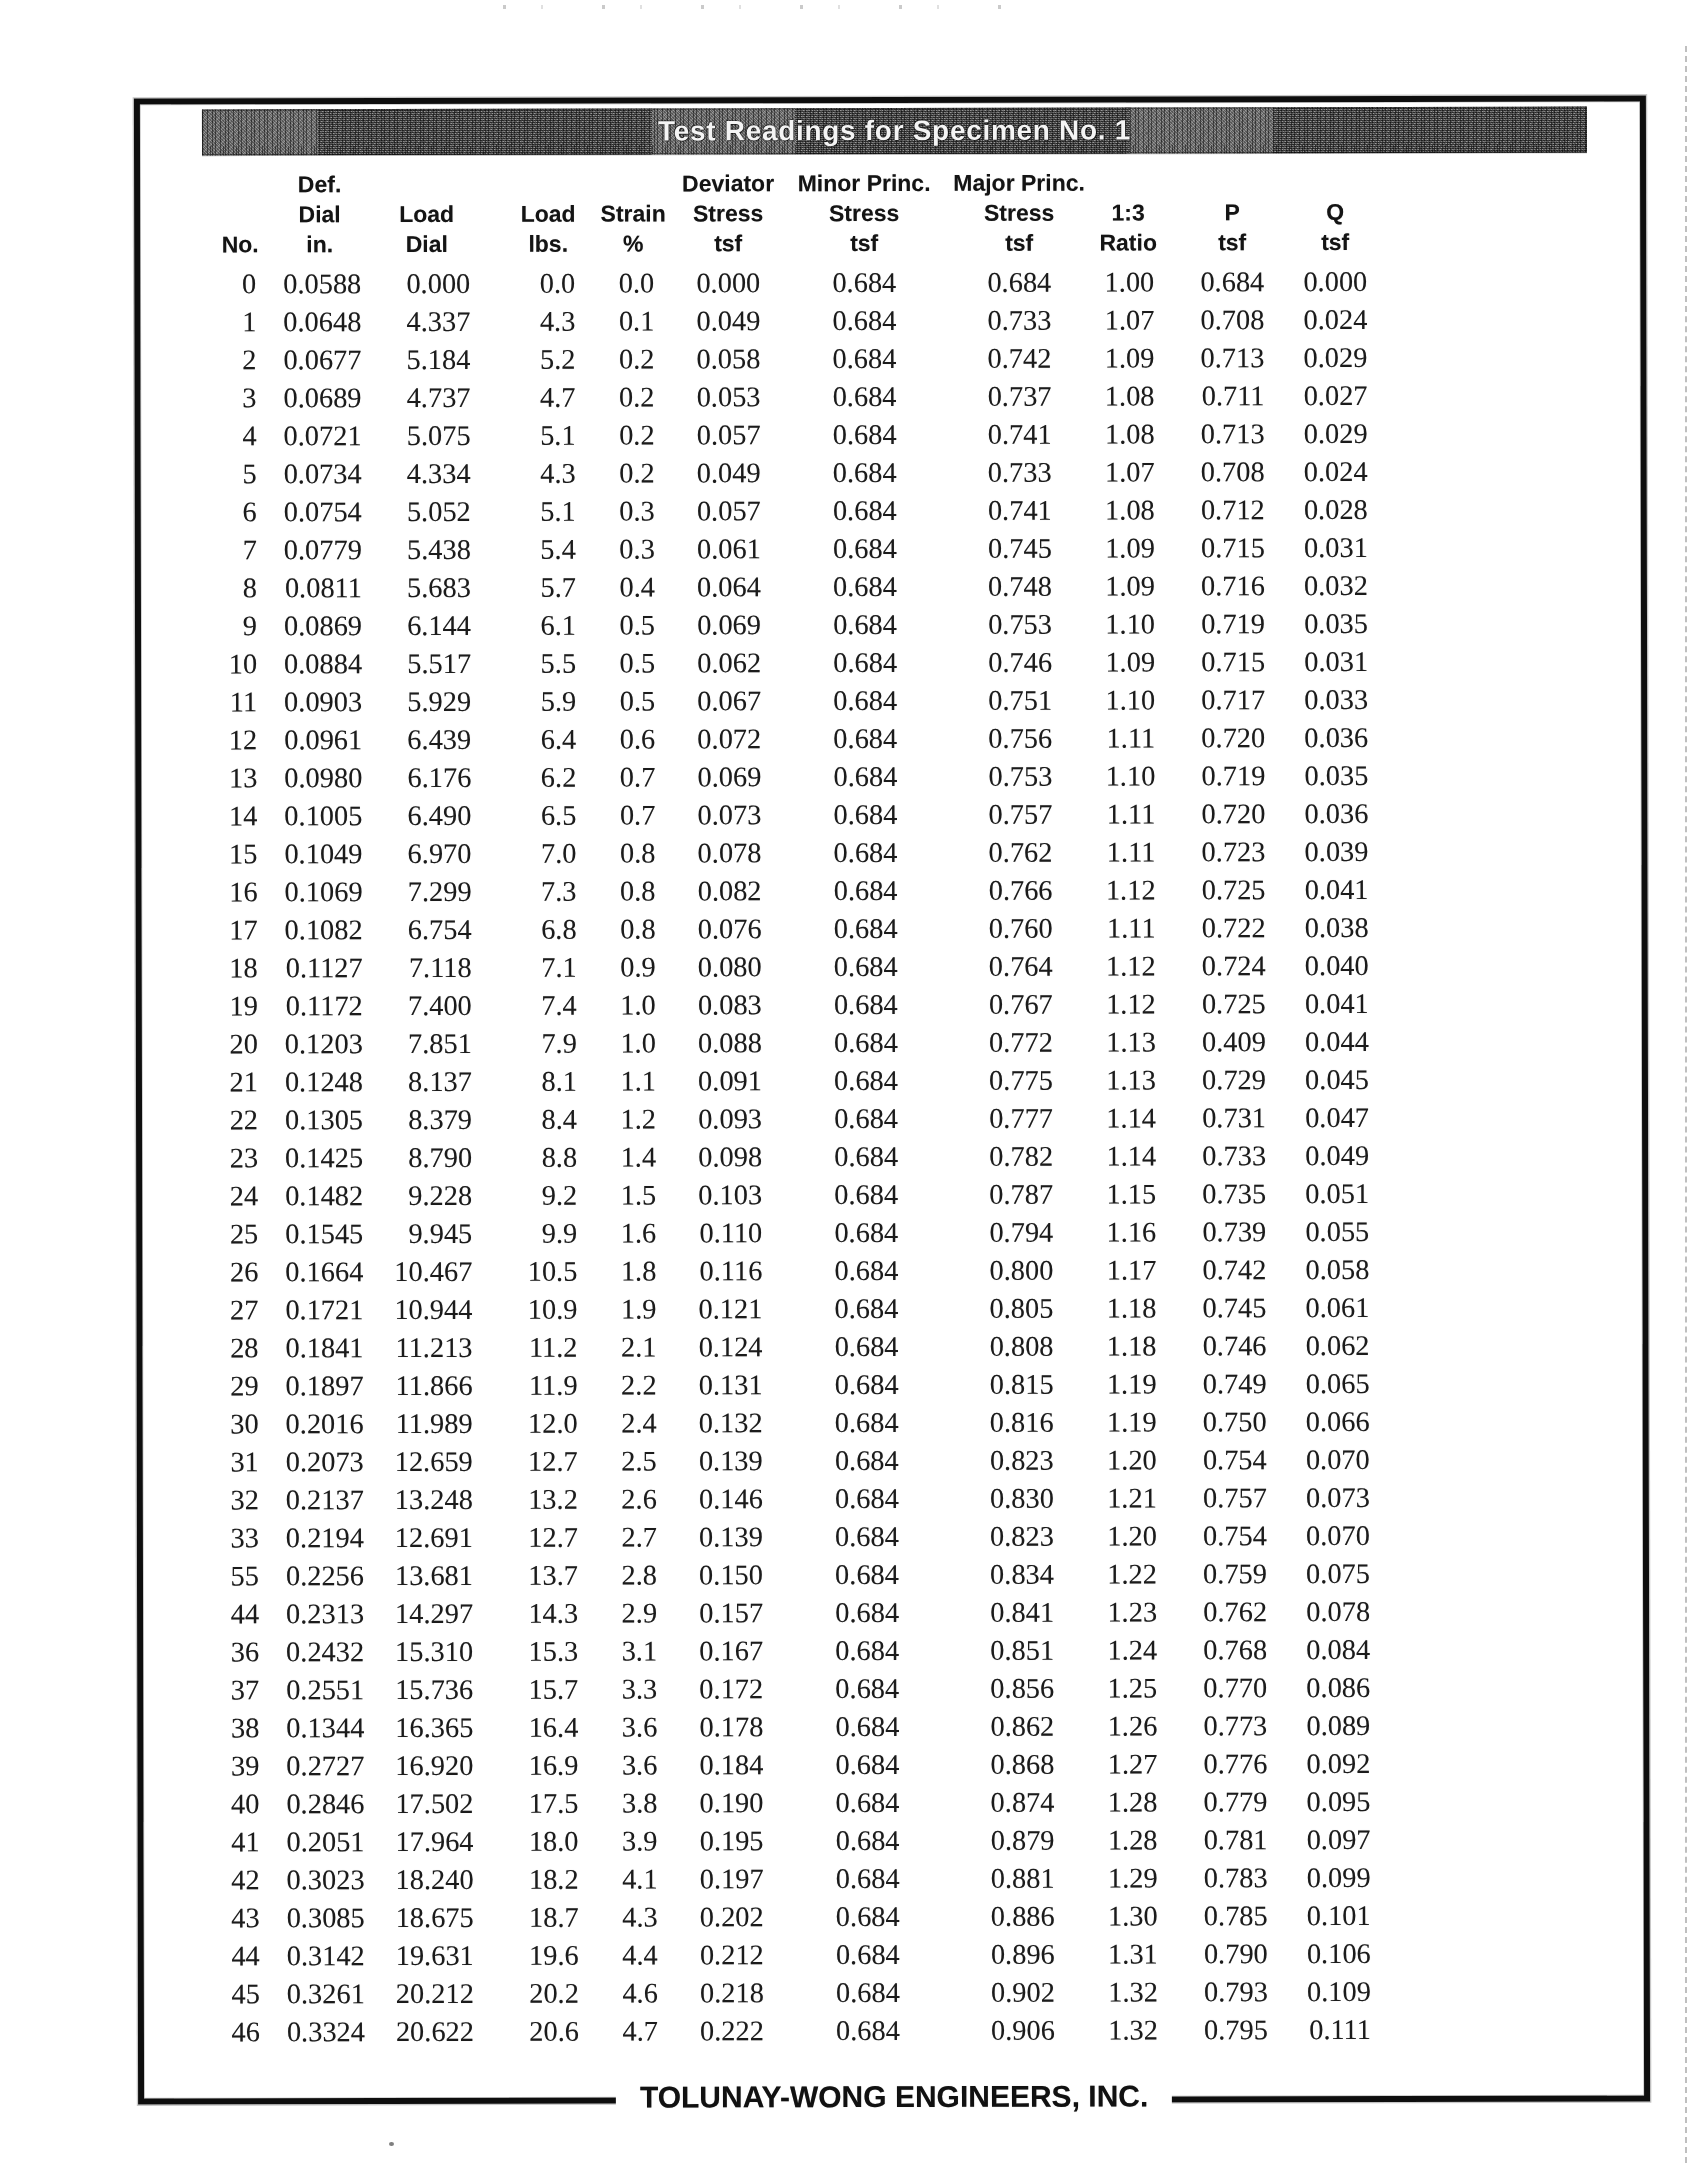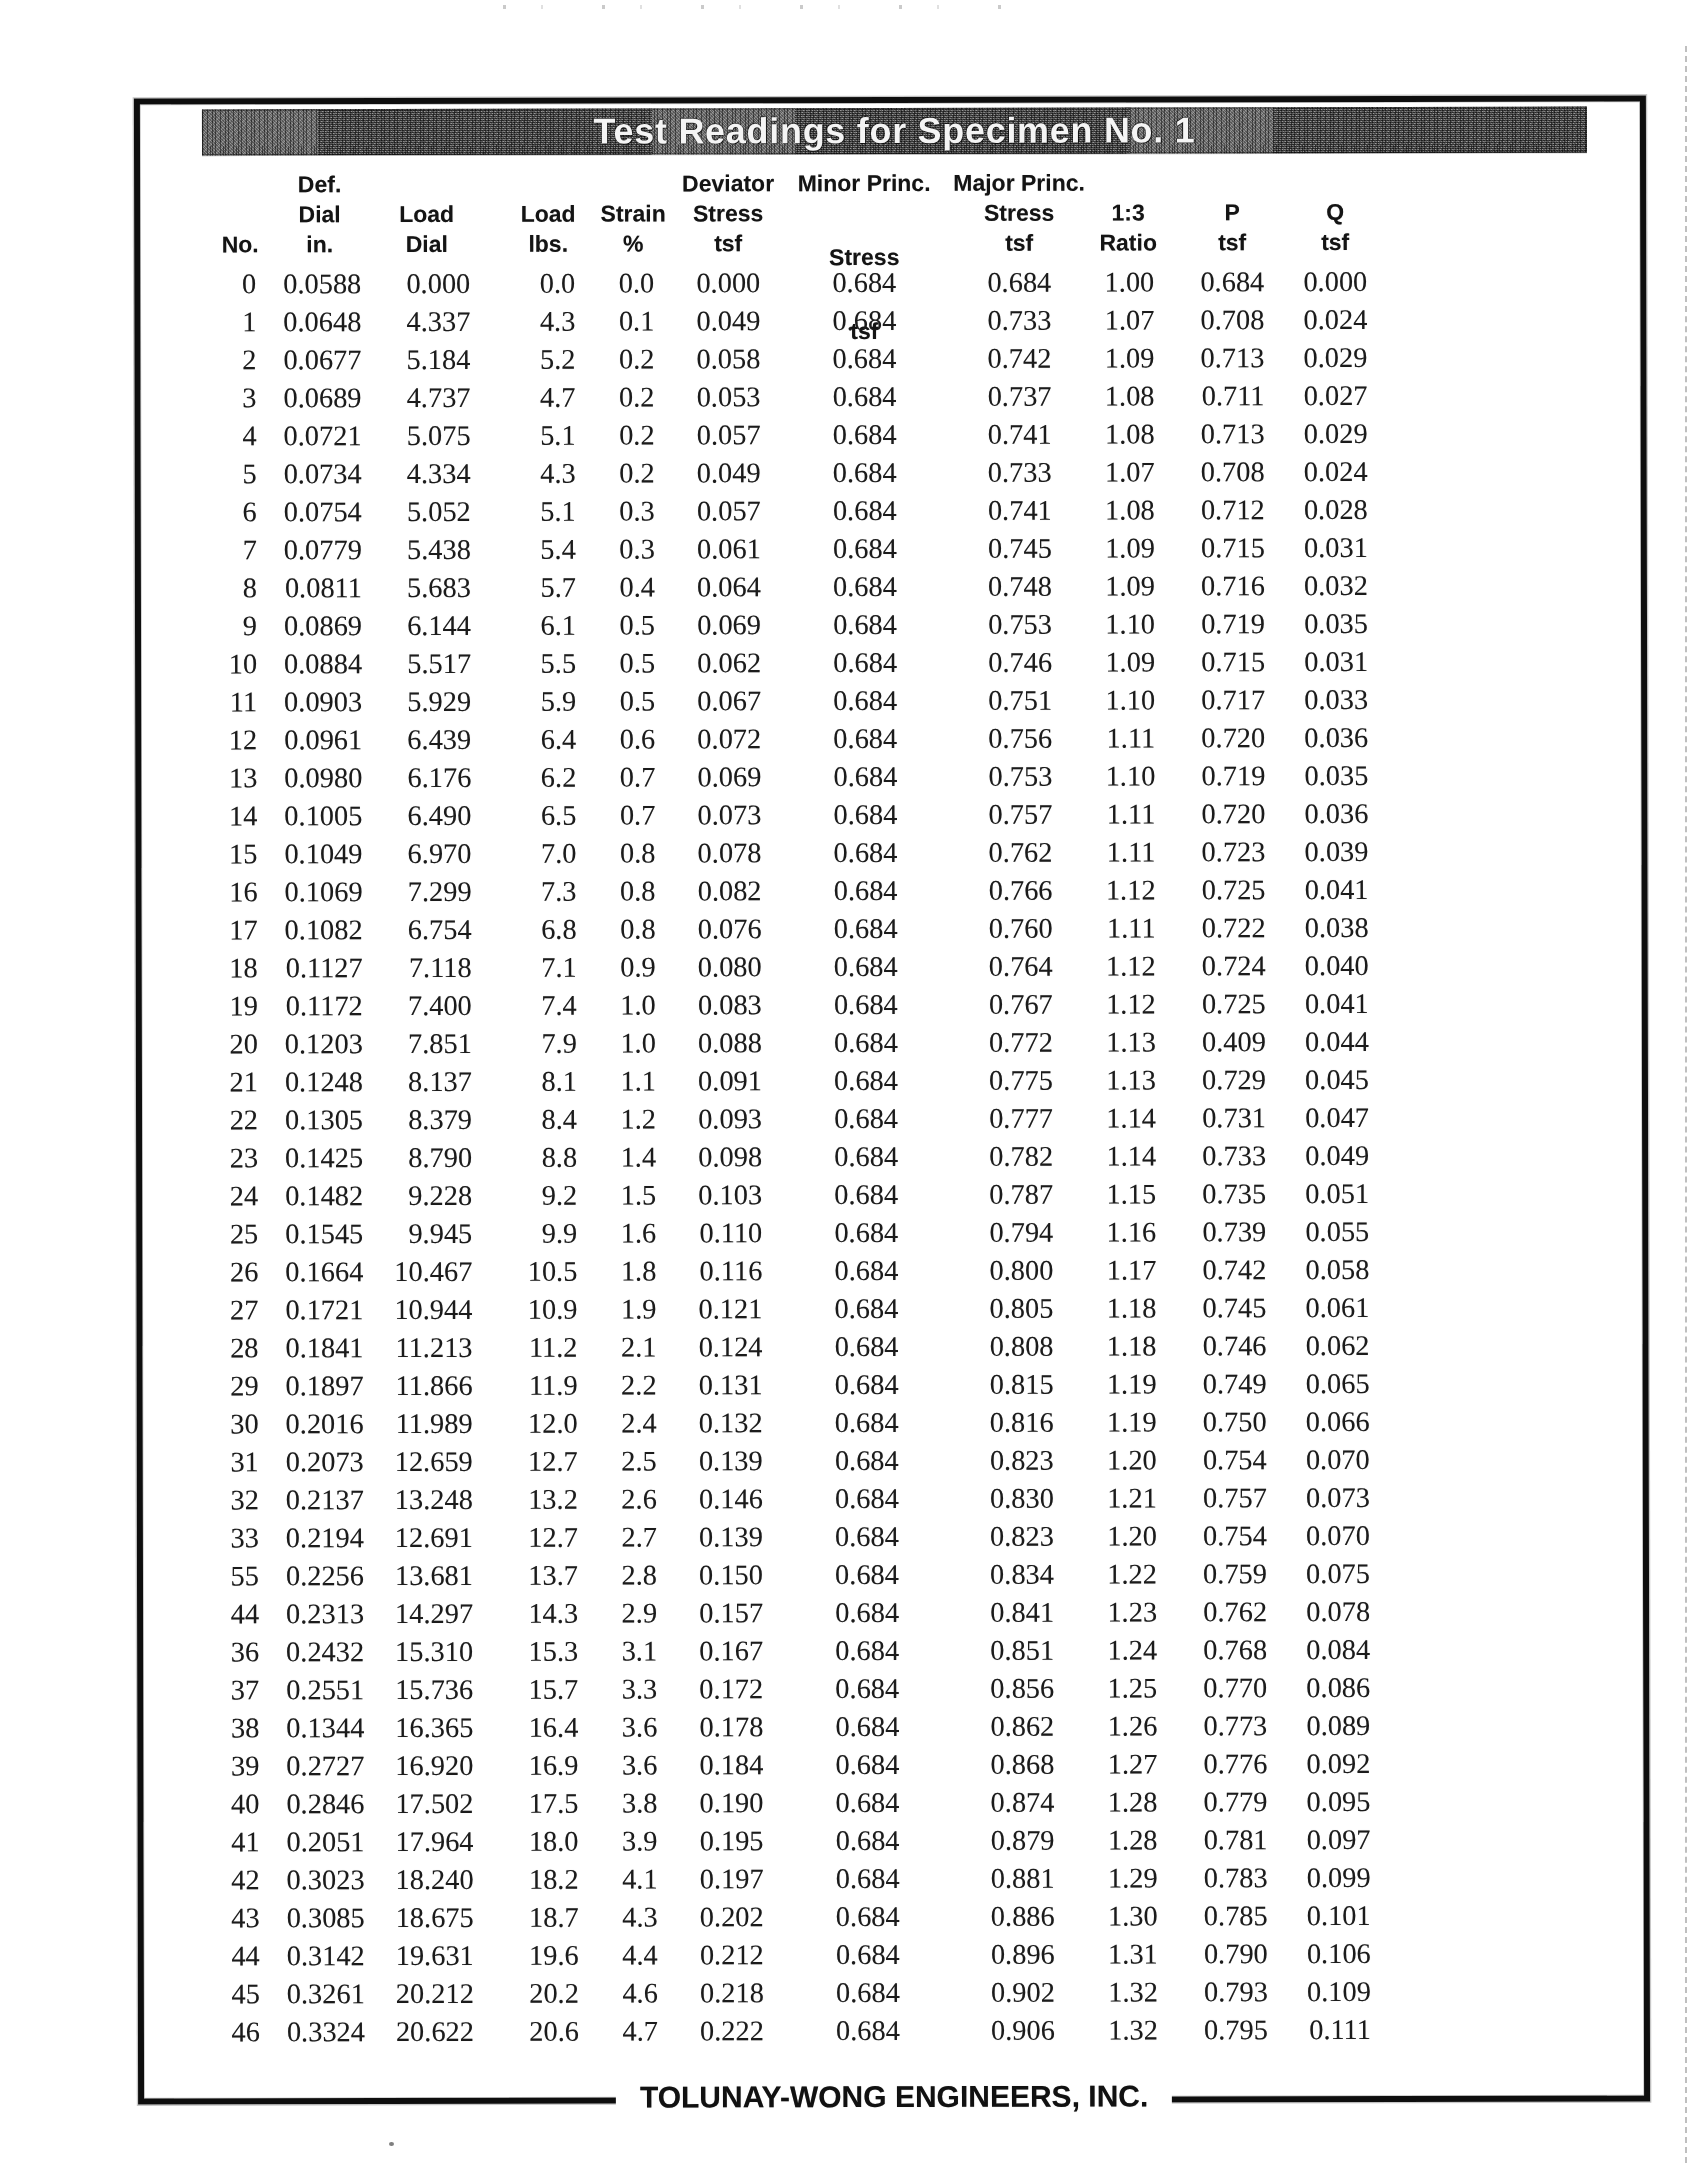--- a/index.html
+++ b/index.html
@@ -39,21 +39,21 @@
     background-image:
       repeating-linear-gradient(0deg, rgba(0,0,0,.55) 0 0.7px, transparent 0.7px 2px),
       repeating-linear-gradient(90deg, rgba(0,0,0,.45) 0 0.7px, transparent 0.7px 2.6px),
       repeating-linear-gradient(45deg, rgba(255,255,255,.28) 0 0.7px, transparent 0.7px 2px),
       repeating-linear-gradient(-45deg, rgba(255,255,255,.16) 0 1.3px, transparent 1.3px 3.3px);
     box-shadow:inset 0 0 0 1.3px rgba(0,0,0,.45), 0 0.7px 0 rgba(0,0,0,.35);
     display:flex;align-items:center;justify-content:center;
   }
   .banner-text{
     font-family:"Liberation Sans", sans-serif;
-    font-weight:bold;font-size:36px;letter-spacing:0.7px;
+    font-weight:bold;font-size:28px;letter-spacing:0.7px;
     color:#f4f4f4;
     text-shadow:0.7px 0.7px 0 rgba(0,0,0,.75), -0.7px -0.7px 0 rgba(0,0,0,.55), 0 0 2px rgba(0,0,0,.5);
     white-space:nowrap;
   }
   
   .header-grid{
     position:absolute;left:43px;top:65px;
     display:grid;
   }
   .hcell{
@@ -144,21 +144,21 @@
           </div>
         </div>
         <div class="hcell">
           <div class="hstack" style="width: 64px;">
             <span class="hline">Deviator</span>
             <span class="hline">Stress</span>
             <span class="hline">tsf</span>
           </div>
         </div>
         <div class="hcell">
-          <div class="hstack" style="width: 64px; gap: 44px;">
+          <div class="hstack" style="width: 64px;">
             <span class="hline">Minor Princ.</span>
             <span class="hline">Stress</span>
             <span class="hline">tsf</span>
           </div>
         </div>
         <div class="hcell">
           <div class="hstack" style="width: 64px;">
             <span class="hline">Major Princ.</span>
             <span class="hline">Stress</span>
             <span class="hline">tsf</span>

